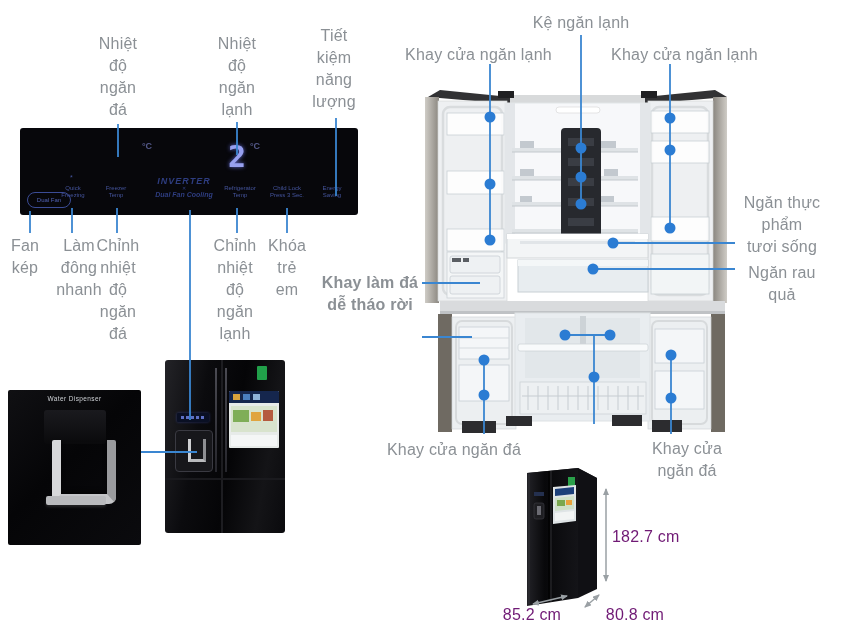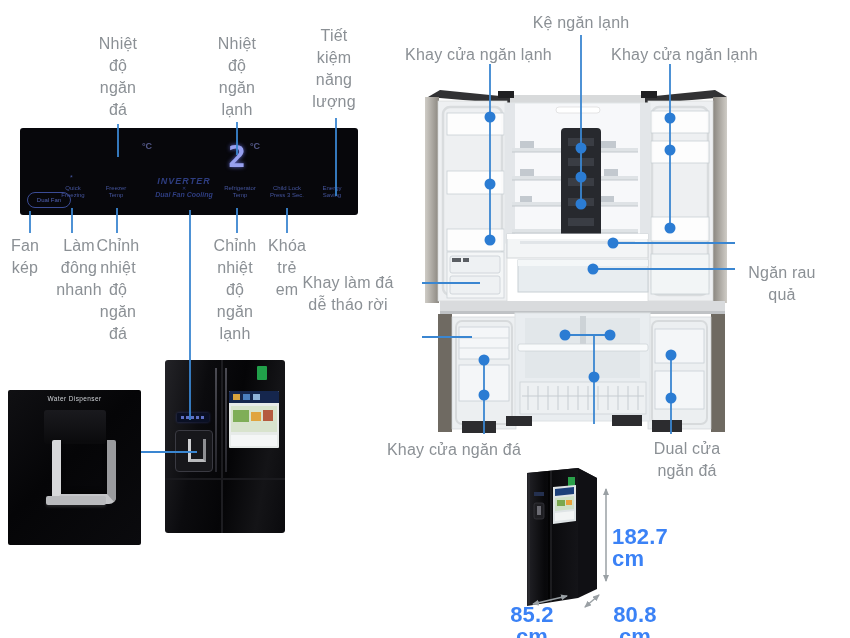--- a/index.html
+++ b/index.html
@@ -1,20 +1,20 @@
 <!DOCTYPE html>
 <html><head>
 <meta charset="utf-8">
 <style>
   html,body{margin:0;padding:0;background:#fff;}
   #canvas{position:relative;width:850px;height:638px;background:#ffffff;overflow:hidden;
           font-family:"Liberation Sans","DejaVu Sans",sans-serif;}
   .lbl{position:absolute;color:#8b9095;font-size:16px;line-height:22px;text-align:center;
        white-space:pre-line;z-index:6;letter-spacing:.2px;}
-  .dim{font-size:22px;color:#3b82f6;font-weight:bold;}
+  .dim{font-size:16px;color:#701a75;}
   
   #panel{position:absolute;left:20px;top:128px;width:338px;height:87px;background:#07070b;
          border-radius:3px;z-index:2;}
   .seg{position:absolute;font-family:"DejaVu Sans Mono",monospace;font-size:30px;font-weight:bold;
        color:#97a0f0;text-shadow:0 0 4px rgba(110,120,240,.85);letter-spacing:3px;}
   .seg-unit{position:absolute;font-size:9px;color:rgba(145,155,240,.55);font-weight:bold;}
   .ptxt{position:absolute;font-size:6px;line-height:7px;color:#44549c;text-align:center;
         white-space:pre-line;}
   .pill{position:absolute;left:7px;top:64px;width:42px;height:14px;border:1px solid #3b4c96;
         border-radius:8px;color:#5162b4;font-size:6px;line-height:14px;text-align:center;}
@@ -359,25 +359,28 @@
       <circle cx="484" cy="360" r="5.5"></circle>
         <circle cx="484" cy="395" r="5.5"></circle>
       <circle cx="671" cy="355" r="5.5"></circle>
         <circle cx="671" cy="398" r="5.5"></circle>
     </g>
   </svg>
 
   <div class="lbl" style="left:511px;top:12px;width:140px;text-align:center;">Kệ ngăn lạnh</div>
   <div class="lbl" style="left:396px;top:44px;width:165px;">Khay cửa ngăn lạnh</div>
   <div class="lbl" style="left:602px;top:44px;width:165px;">Khay cửa ngăn lạnh</div>
+  <div class="lbl" style="left:723px;top:192px;width:118px;">Ngăn thực
+phẩm
+tươi sống</div>
   <div class="lbl" style="left:723px;top:262px;width:118px;">Ngăn rau
 quả</div>
-  <div class="lbl" style="left:289px;top:272px;width:118px;">Khay làm đá
+  <div class="lbl" style="left:311px;top:272px;width:118px;font-weight:bold;">Khay làm đá
 dễ tháo rời</div>
   <div class="lbl" style="left:374px;top:439px;width:160px;">Khay cửa ngăn đá</div>
-  <div class="lbl" style="left:628px;top:438px;width:118px;">Dual cửa
+  <div class="lbl" style="left:628px;top:438px;width:118px;">Khay cửa
 ngăn đá</div>
 
   <div class="lbl dim" style="left:612px;top:526px;width:90px;text-align:left;">182.7 cm</div>
   <div class="lbl dim" style="left:494px;top:604px;width:76px;">85.2 cm</div>
   <div class="lbl dim" style="left:597px;top:604px;width:76px;">80.8 cm</div>
 
 </div>
 
 </body></html>

